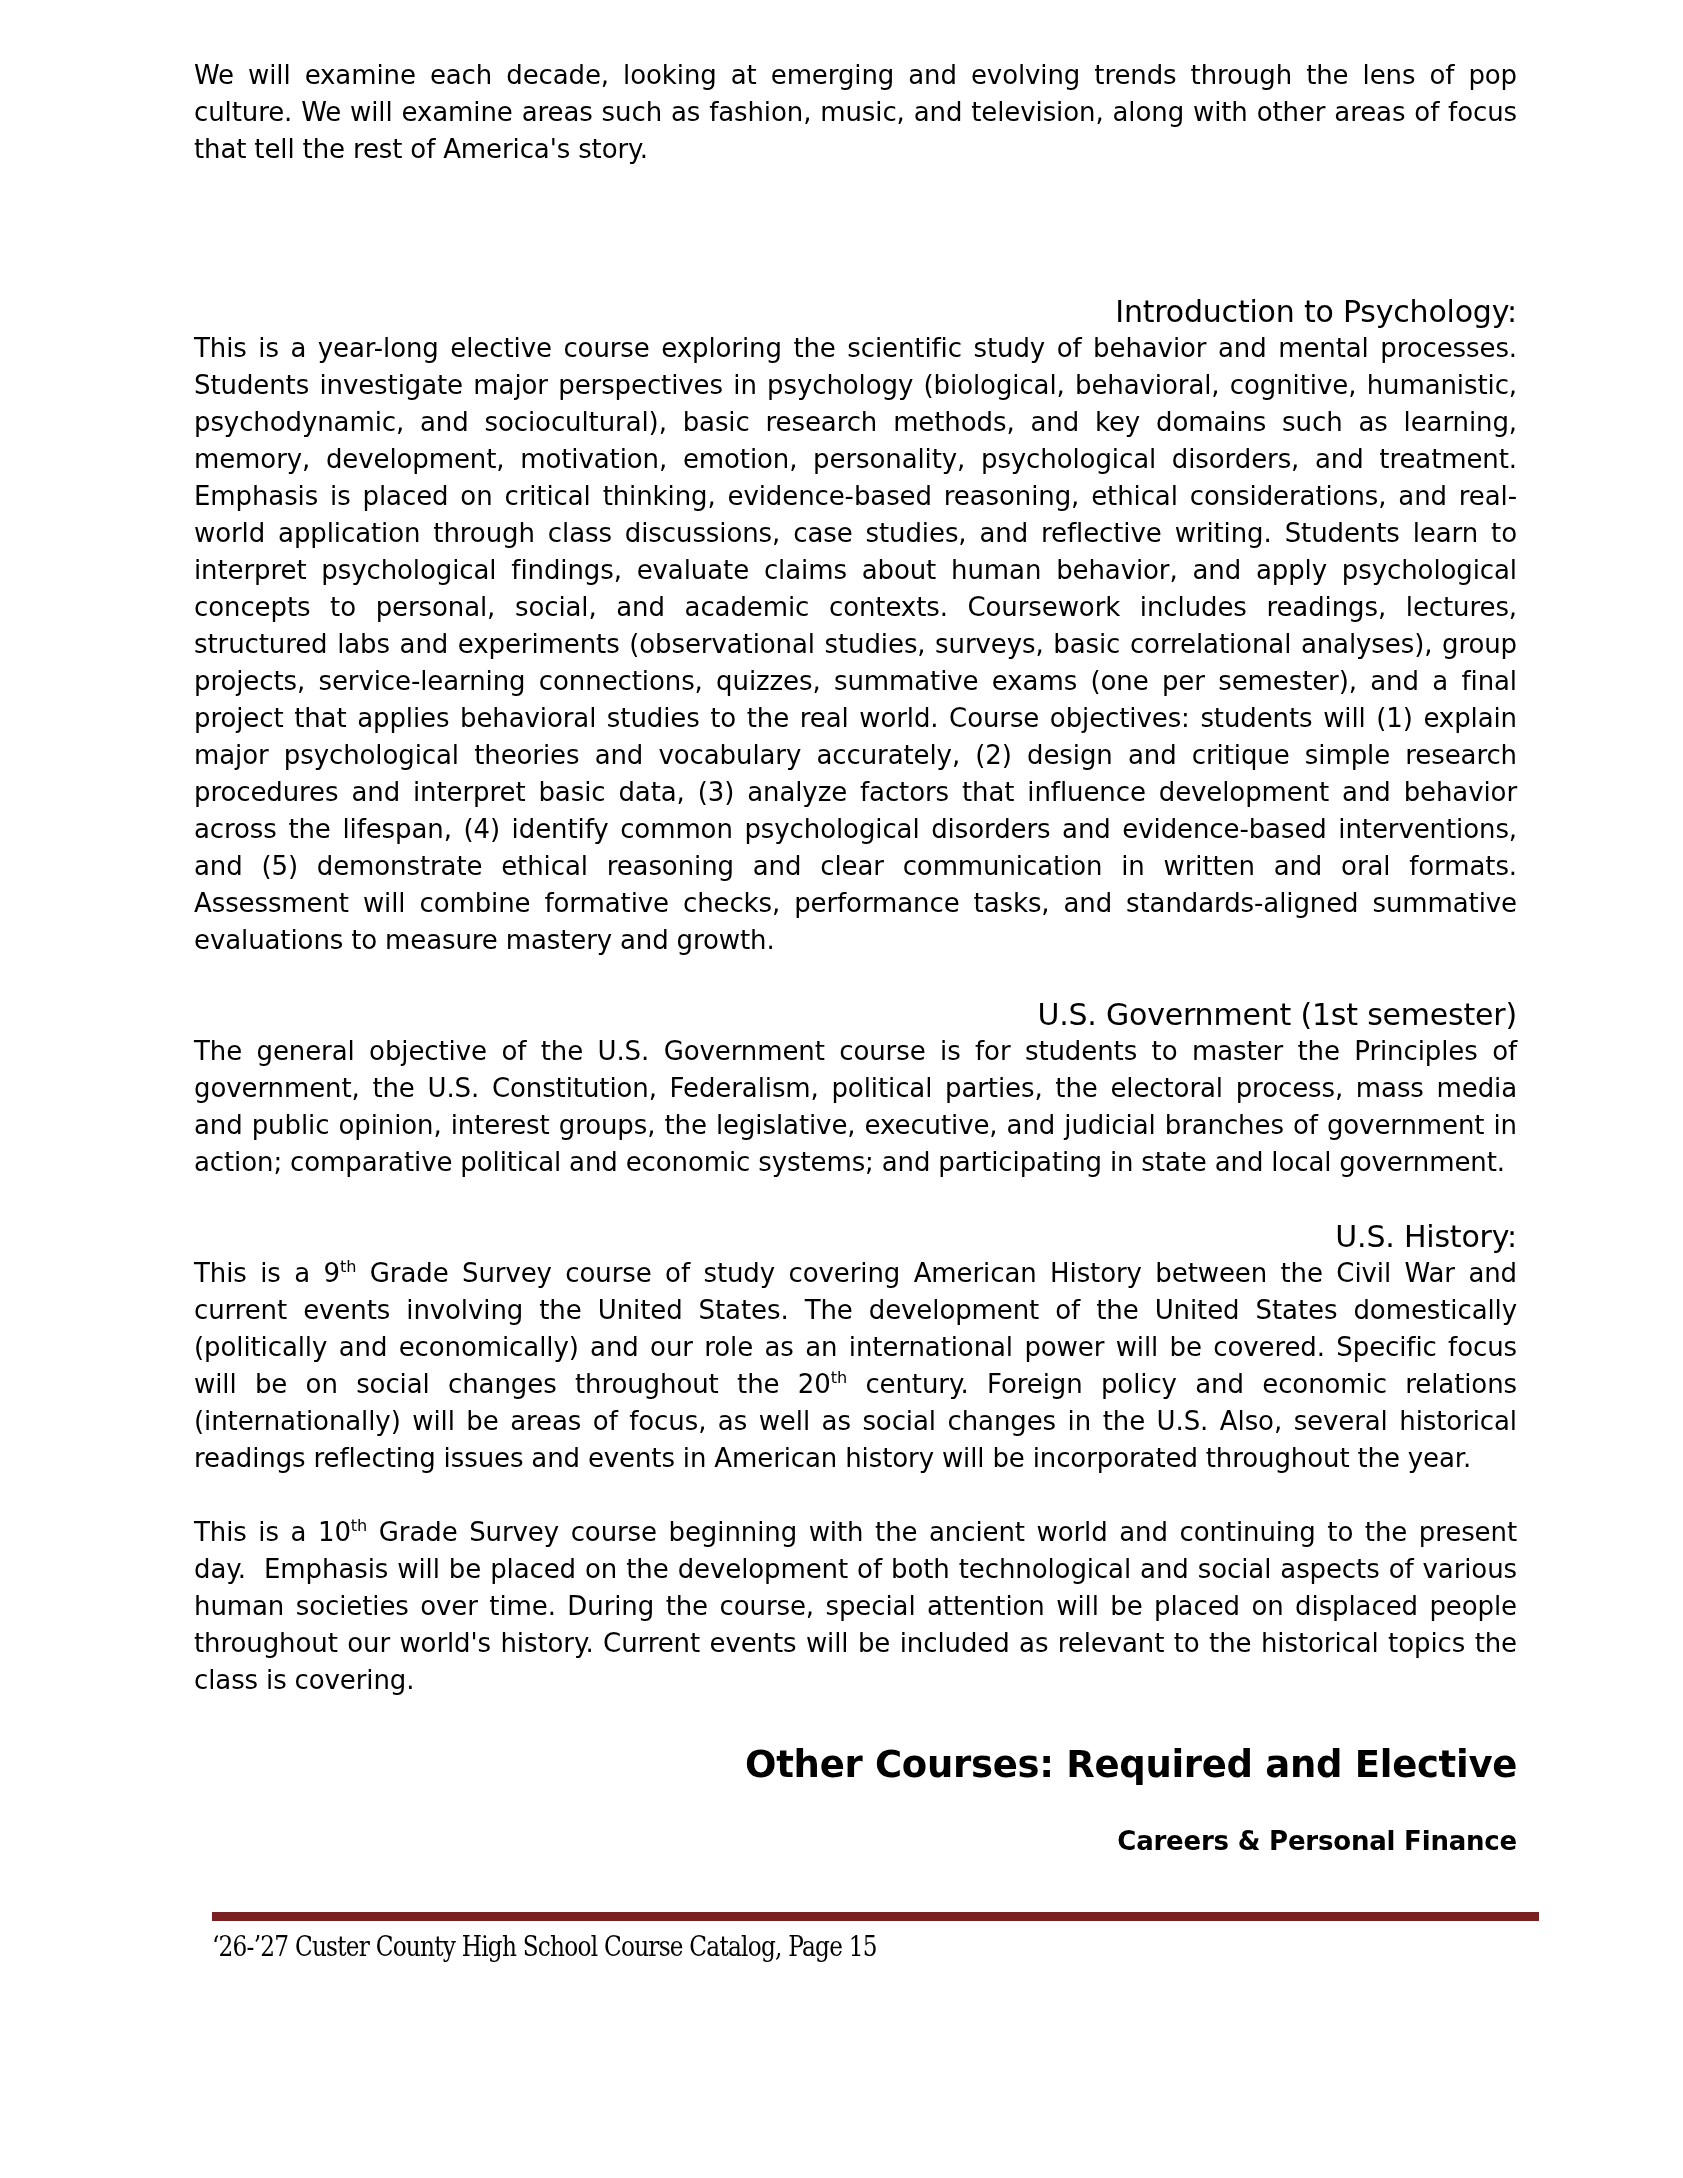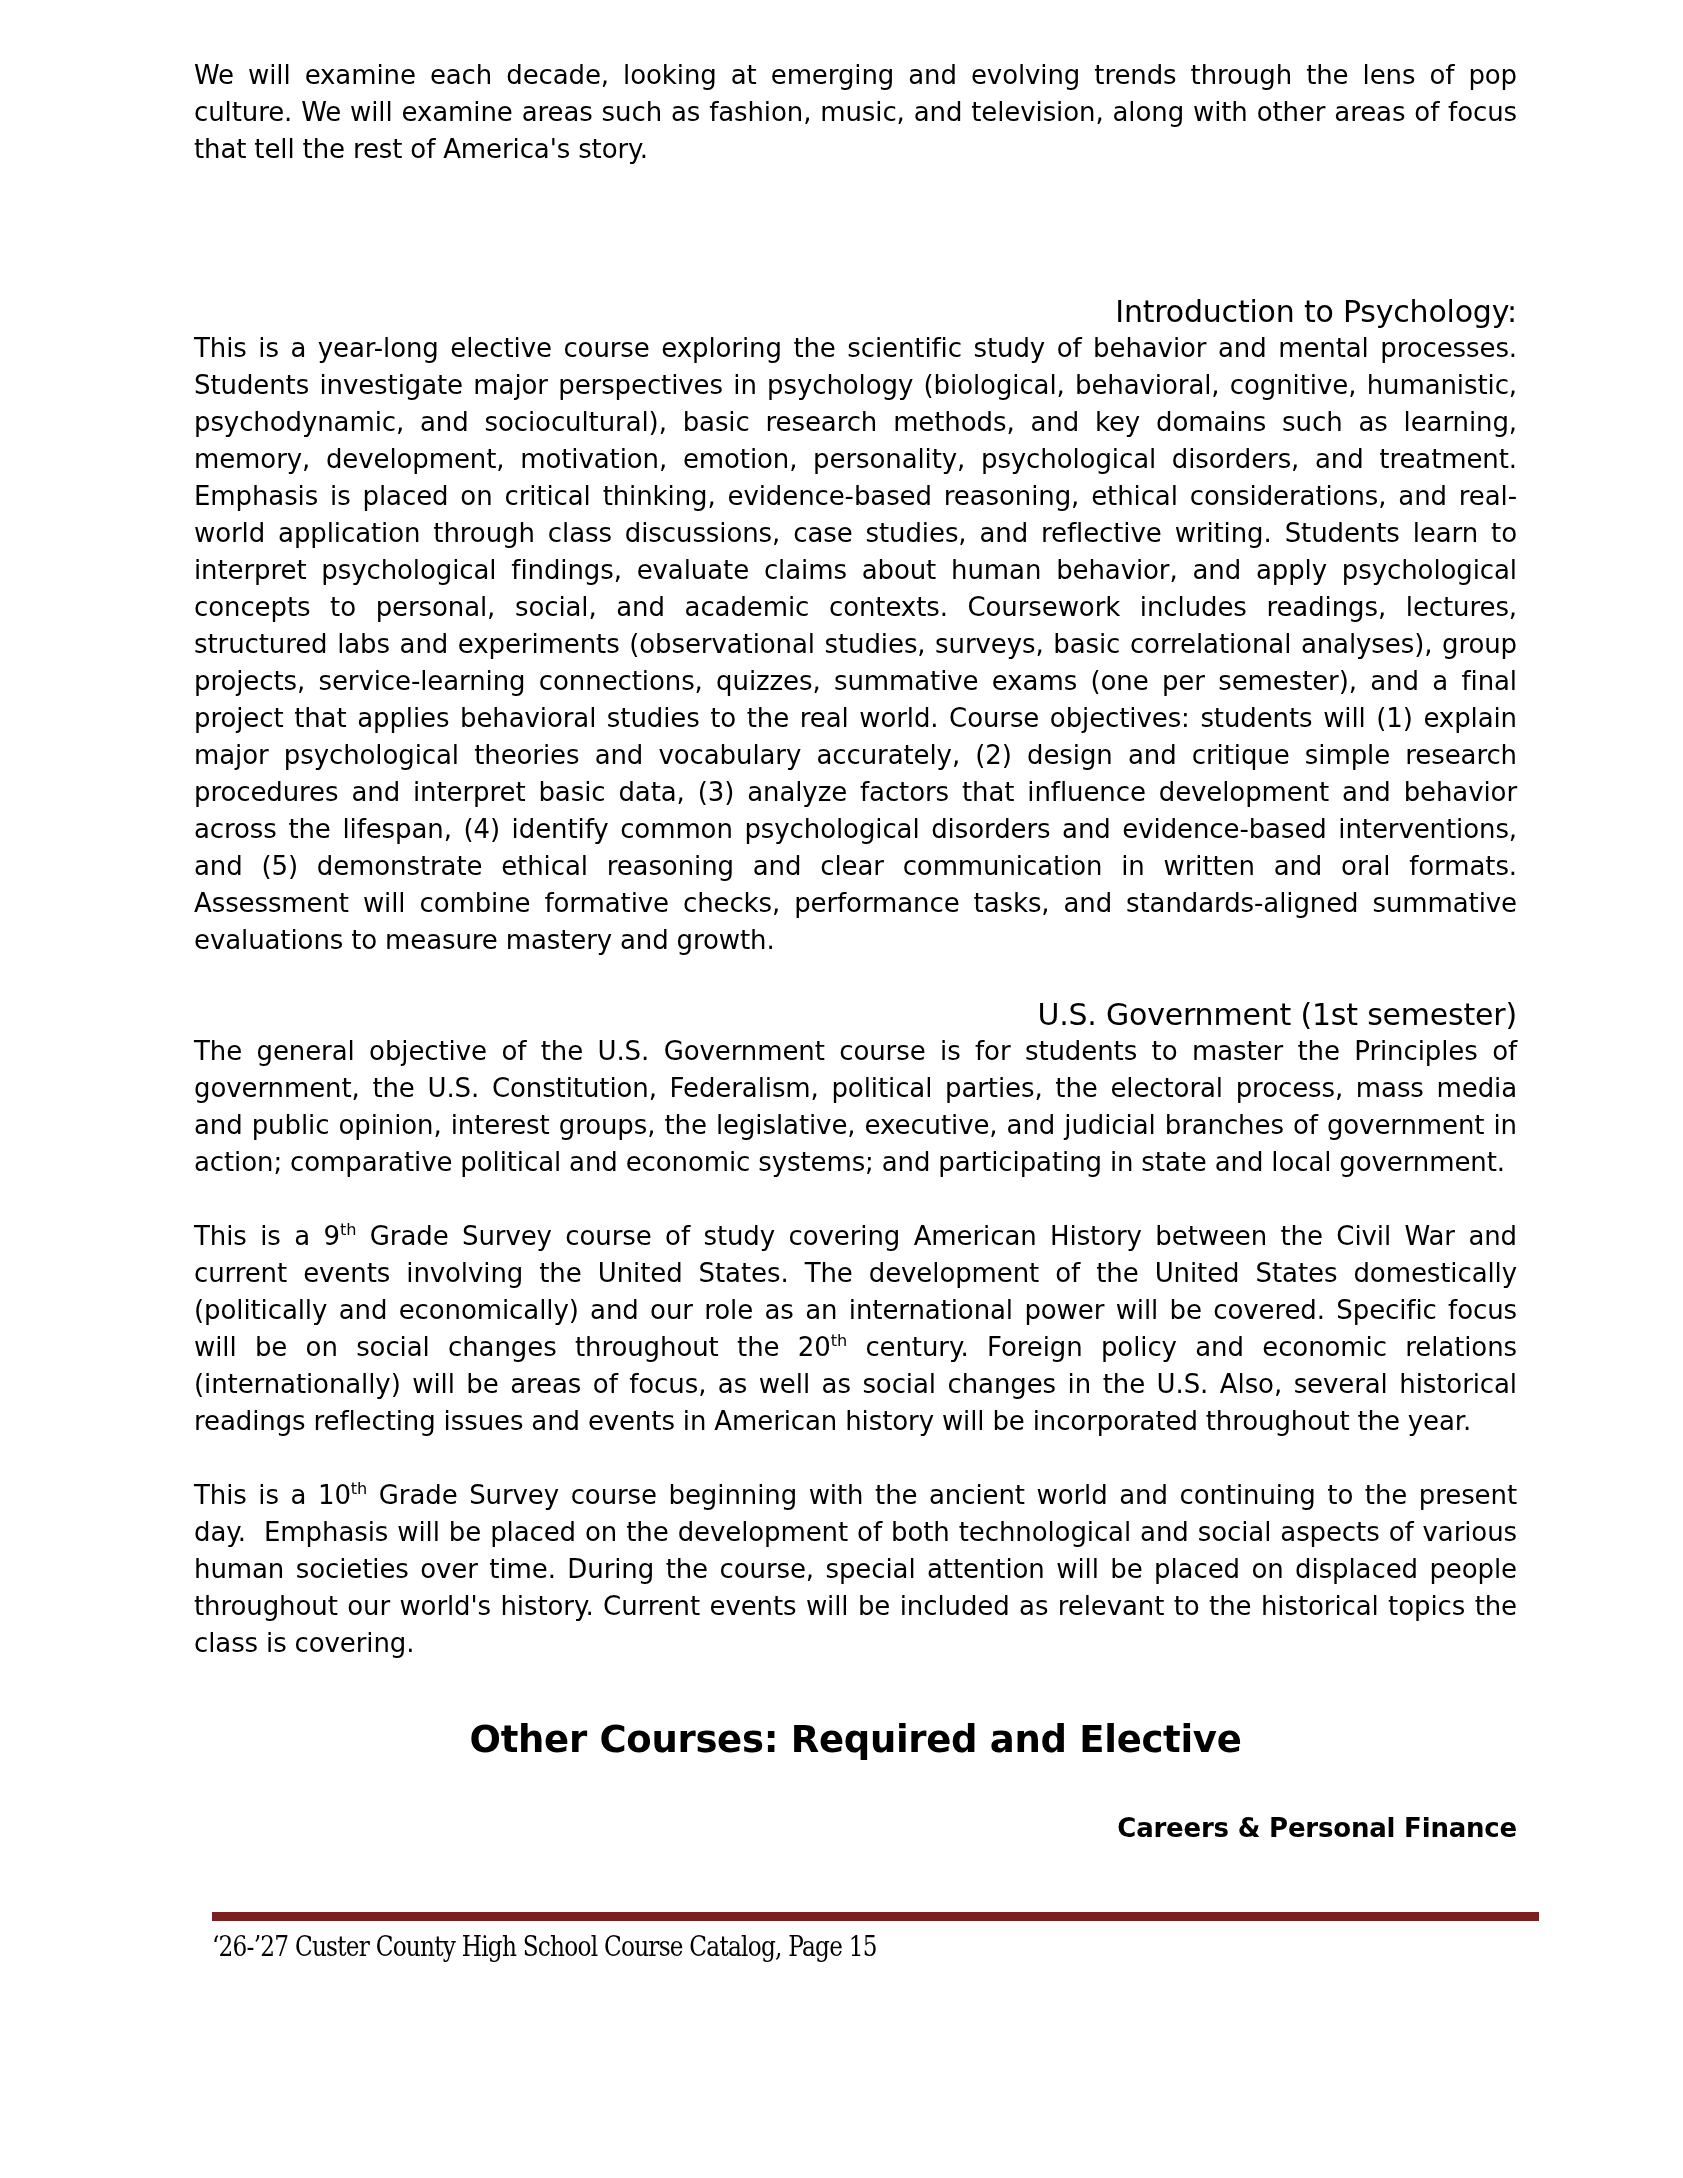--- a/index.html
+++ b/index.html
@@ -65,23 +65,23 @@
   sup {
     font-size: 0.62em;
     vertical-align: super;
     line-height: 0;
   }
 
   .section-title {
     font-family: "DejaVu Sans", sans-serif;
     font-size: 37px;
     font-weight: bold;
-    text-align: center;
+    text-align: right;
     letter-spacing: -0.3px;
-    margin: 12px;
+    margin: 0;
     padding: 0;
   }
   .gap-title-before { height: 44px; }
   .gap-title-after  { height: 40px; }
 
   .sub-head {
     font-family: "DejaVu Sans", sans-serif;
     font-size: 26px;
     font-weight: bold;
     letter-spacing: -0.2px;
@@ -132,20 +132,21 @@
     <div class="course-head">Introduction to Psychology:</div>
     <p class="para last-natural">This is a year-long elective course exploring the scientific study of behavior and mental processes. Students investigate major perspectives in psychology (biological, behavioral, cognitive, humanistic, psychodynamic, and sociocultural), basic research methods, and key domains such as learning, memory, development, motivation, emotion, personality, psychological disorders, and treatment. Emphasis is placed on critical thinking, evidence-based reasoning, ethical considerations, and real-world application through class discussions, case studies, and reflective writing. Students learn to interpret psychological findings, evaluate claims about human behavior, and apply psychological concepts to personal, social, and academic contexts. Coursework includes readings, lectures, structured labs and experiments (observational studies, surveys, basic correlational analyses), group projects, service-learning connections, quizzes, summative exams (one per semester), and a final project that applies behavioral studies to the real world. Course objectives: students will (1) explain major psychological theories and vocabulary accurately, (2) design and critique simple research procedures and interpret basic data, (3) analyze factors that influence development and behavior across the lifespan, (4) identify common psychological disorders and evidence-based interventions, and (5) demonstrate ethical reasoning and clear communication in written and oral formats. Assessment will combine formative checks, performance tasks, and standards-aligned summative evaluations to measure mastery and growth.</p>
 
     <div class="gap-section"></div>
 
     <div class="course-head">U.S. Government (1st semester)</div>
     <p class="para last-natural">The general objective of the U.S. Government course is for students to master the Principles of government, the U.S. Constitution, Federalism, political parties, the electoral process, mass media and public opinion, interest groups, the legislative, executive, and judicial branches of government in action; comparative political and economic systems; and participating in state and local government.</p>
 
     <div class="gap-section"></div>
 
+    <div class="course-head">U.S. History:</div>
     <p class="para last-natural"><span style="white-space: pre-wrap;">This is a 9</span><sup>th</sup><span style="white-space: pre-wrap;"> Grade Survey course of study covering American History between the Civil War and current events involving the United States. The development of the United States domestically (politically and economically) and our role as an international power will be covered. Specific focus will be on social changes throughout the 20</span><sup>th</sup><span style="white-space: pre-wrap;"> century. Foreign policy and economic relations (internationally) will be areas of focus, as well as social changes in the U.S. Also, several historical readings reflecting issues and events in American history will be incorporated throughout the year.</span></p>
 
     <div class="gap-section"></div>
 
     <p class="para last-natural"><span style="white-space: pre-wrap;">This is a 10</span><sup>th</sup><span style="white-space: pre-wrap;"> Grade Survey course beginning with the ancient world and continuing to the present day.  Emphasis will be placed on the development of both technological and social aspects of various human societies over time. During the course, special attention will be placed on displaced people throughout our world's history. Current events will be included as relevant to the historical topics the class is covering.</span></p>
 
     <div class="gap-title-before"></div>
 
     <h2 class="section-title">Other Courses: Required and Elective</h2>
 

